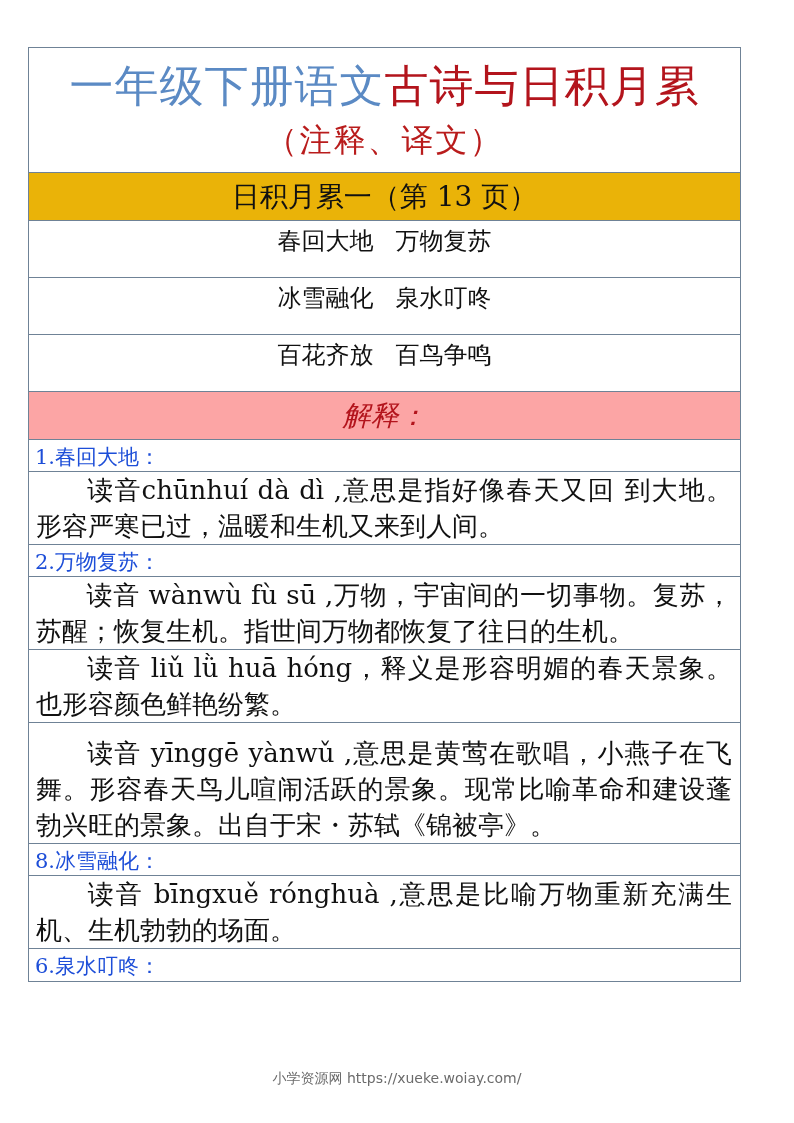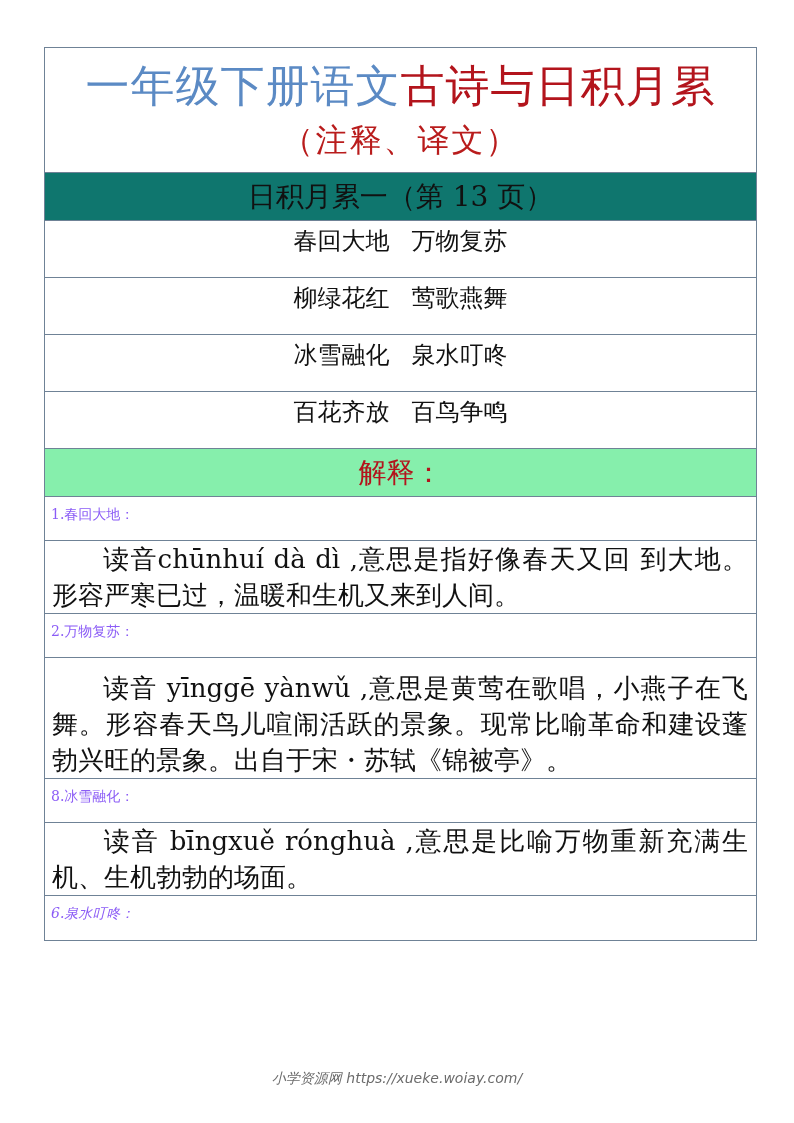--- a/index.html
+++ b/index.html
@@ -1,74 +1,73 @@
 <!DOCTYPE html>
 <html><head>
   <meta charset="utf-8">
   <style>
     html, body { margin:0; padding:0; background:#ffffff; }
     body { width:794px; height:1123px; position:relative; overflow:hidden;
            font-family: "DejaVu Serif", "Liberation Serif", serif; color:#111; }
-    .sheet { position:absolute; left:44px; top:47px; width:713px;
+    .sheet { position:absolute; left:28px; top:47px; width:713px;
              border:1px solid #6f8296; box-sizing:border-box; }
     .row { border-bottom:1px solid #6f8296; box-sizing:border-box; }
-    .row:last-child { border-bottom:none;font-style:italic; }
+    .row:last-child { border-bottom:none; }
     .title-row { height:125px; text-align:center; }
     .title-main { font-size:44px; line-height:60px; padding-top:8px; letter-spacing:1px; white-space:nowrap; }
     .title-blue { color:#5b8ac4; }
     .title-red { color:#b3141c; }
     .title-sub { color:#b91c1c; font-size:32px; line-height:48px; letter-spacing:2px; }
-    .section-row { height:48px; background:#0f766e; text-align:center;
+    .section-row { height:48px; background:#eab308; text-align:center;
                    font-size:28px; line-height:47px; color:#111; }
     .idiom-row { height:57px; text-align:center; font-size:24px; line-height:40px; color:#111; }
     .idiom-row span.gap { display:inline-block; width:22px; }
-    .explain-head { height:48px; background:#86efac; text-align:center;
-                    color:#b3141c; font-size:28px; line-height:47px; }
-    .item-head { height:44px; color:#8b5cf6; font-size:14px; line-height:35px; padding-left:6px; }
+    .explain-head { height:48px; background:#fca5a5; text-align:center;
+                    color:#b3141c; font-size:28px; line-height:47px;font-style:italic; }
+    .item-head { height:32px; color:#1d4ed8; font-size:21px; line-height:35px; padding-left:6px; }
     .item-body { font-size:26px; line-height:36px; padding:0 8px 0 7px; text-align:justify; }
     .item-body .indent { display:inline-block; width:50px; }
     .b2 { height:73px; }
     .b3 { height:109px;margin-top:12px; }
     .footer { position:absolute; left:0; width:794px; top:1070px; text-align:center;
-              font-family:"DejaVu Sans","Liberation Sans",sans-serif; font-size:14px; color:#6b6b6b;font-style:italic; }
+              font-family:"DejaVu Sans","Liberation Sans",sans-serif; font-size:14px; color:#6b6b6b; }
   </style>
 </head>
 <body>
 
 <div class="sheet">
 
   <div class="row title-row">
     <div class="title-main">
       <span class="title-blue">一年级下册语文</span><span class="title-red">古诗与日积月累</span>
     </div>
     <div class="title-sub">（注释、译文）</div>
   </div>
 
   <div class="row section-row">日积月累一（第 13 页）</div>
 
   <div class="row idiom-row">
     <span>春回大地</span><span class="gap"></span><span>万物复苏</span>
   </div>
   <div class="row idiom-row">
-    <span>柳绿花红</span><span class="gap"></span><span>莺歌燕舞</span>
-  </div>
-  <div class="row idiom-row">
     <span>冰雪融化</span><span class="gap"></span><span>泉水叮咚</span>
   </div>
   <div class="row idiom-row">
     <span>百花齐放</span><span class="gap"></span><span>百鸟争鸣</span>
   </div>
 
   <div class="row explain-head">解释：</div>
 
   <div class="row item-head">1.春回大地：</div>
   <div class="row item-body b2"><span class="indent"></span><span>读音chūnhuí dà dì ,意思是指好像春天又回 到大地。形容严寒已过，温暖和生机又来到人间。</span></div>
 
   <div class="row item-head">2.万物复苏：</div>
+  <div class="row item-body b2"><span class="indent"></span><span>读音 wànwù fù sū ,万物，宇宙间的一切事物。复苏，苏醒；恢复生机。指世间万物都恢复了往日的生机。</span></div>
 
+  <div class="row item-body b2"><span class="indent"></span><span>读音 liǔ lǜ huā hóng，释义是形容明媚的春天景象。也形容颜色鲜艳纷繁。</span></div>
 
   <div class="row item-body b3"><span class="indent"></span><span>读音 yīnggē yànwǔ ,意思是黄莺在歌唱，小燕子在飞舞。形容春天鸟儿喧闹活跃的景象。现常比喻革命和建设蓬勃兴旺的景象。出自于宋・苏轼《锦被亭》。</span></div>
 
   <div class="row item-head">8.冰雪融化：</div>
   <div class="row item-body b2"><span class="indent"></span><span>读音 bīngxuě rónghuà ,意思是比喻万物重新充满生机、生机勃勃的场面。</span></div>
 
   <div class="row item-head">6.泉水叮咚：</div>
 </div>
 
 <div class="footer">小学资源网 https://xueke.woiay.com/</div>

